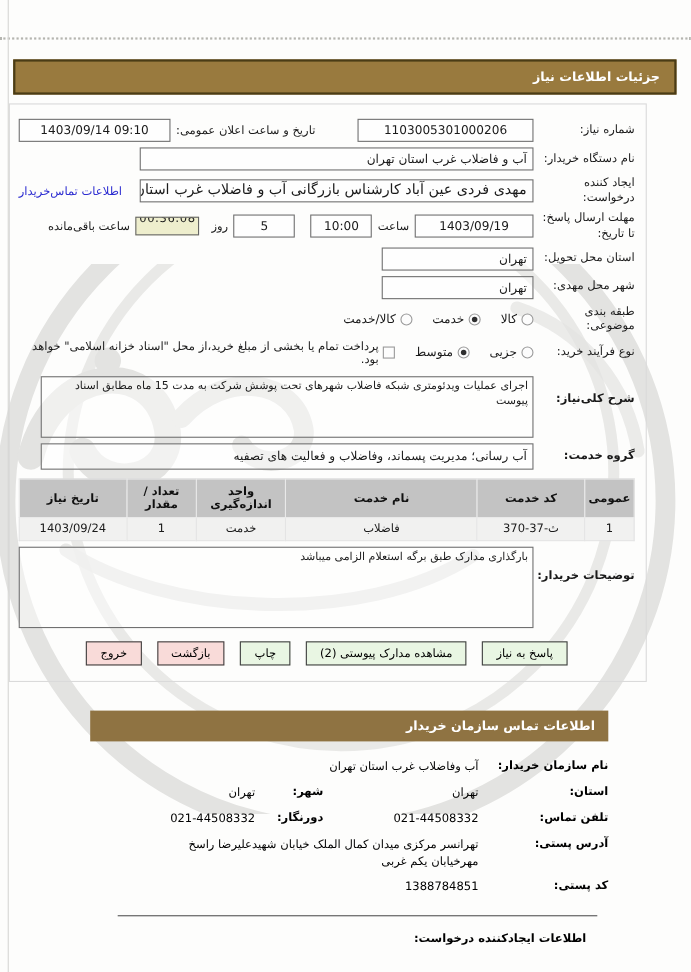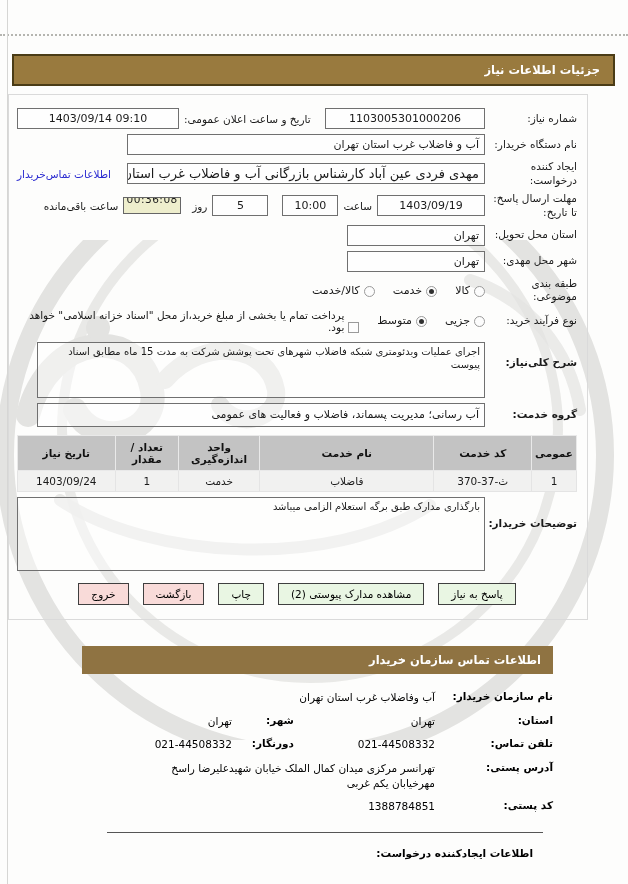--- a/index.html
+++ b/index.html
@@ -35,21 +35,21 @@
   .inline-lbl { margin: 0 5px; font-size: 10.5px; white-space: nowrap; }
   .link { color: #2b2bd0; font-size: 10.5px; cursor: pointer; white-space: nowrap; margin-right: 8px; }
   .timer {
     width: 58px; height: 17px; border: 1px solid #666; background: #eeeecd;
     overflow: hidden; text-align: center; margin-right: 6px;
   }
   .timer span { display: block; margin-top: -5px; font-size: 10.5px; letter-spacing: .5px; direction: ltr; }
   .radio { width: 11px; height: 11px; border: 1px solid #9a9a9a; border-radius: 50%; background: #fcfcfc; display: inline-block; position: relative; flex-shrink: 0; }
   .radio.on::after { content: ''; position: absolute; inset: 2px; background: #2f2f2f; border-radius: 50%; }
   .checkbox { width: 11px; height: 11px; border: 1px solid #9a9a9a; background: #fdfdfd; display: inline-block; flex-shrink: 0; }
-  .opt { display: flex; align-items: flex-end; gap: 4px; margin-left: 18px; }
+  .opt { display: flex; align-items: center; gap: 4px; margin-left: 18px; }
   .tarea { border: 1px solid #707070; background: rgba(255,255,255,.45); padding: 2px 4px; font-size: 10px; line-height: 1.35; overflow: hidden; }
 
   .section-label { font-weight: bold; font-size: 11px; margin: 10px 0 6px; }
 
   table.svc { border-collapse: collapse; width: 100%; margin: 8px 0 4px; border: 1px solid #b9b9b9; }
   table.svc th { background: #c3c3c3; color: #111; font-size: 10.5px; font-weight: bold; padding: 5px 3px; border: 1px solid #e9e9e9; text-align: center; }
   table.svc td { background: #f1f1f0; font-size: 10.5px; padding: 4px 18px; text-align: center; border: 1px solid #e4e4e4; }
 
   .btn-row { display: flex; justify-content: center; gap: 14px; margin: 12px 0 4px; }
   .btn { border: 1px solid #3f3f3f; font-size: 10.5px; padding: 4px 12px; cursor: pointer; white-space: nowrap; font-family: inherit; }
@@ -95,21 +95,21 @@
 
     <div class="main-header">جزئیات اطلاعات نیاز</div>
 
     <div class="panel">
 
       <div class="frow">
         <div class="flabel">شماره نیاز:</div>
         <div class="ibox center ltr" style="width:160px">1103005301000206</div>
         <div class="gap"></div>
         <div class="inline-lbl">تاریخ و ساعت اعلان عمومی:</div>
-        <div class="ibox center ltr" style="width:162px">1403/09/14 09:10</div>
+        <div class="ibox center ltr" style="width:138px">1403/09/14 09:10</div>
       </div>
 
       <div class="frow">
         <div class="flabel">نام دستگاه خریدار:</div>
         <div class="ibox" style="width:358px">آب و فاضلاب غرب استان تهران</div>
       </div>
 
       <div class="frow">
         <div class="flabel">ایجاد کننده درخواست:</div>
         <div class="ibox" style="width:358px;font-size:13px">مهدی فردی عین آباد کارشناس بازرگانی آب و فاضلاب غرب استان تهران</div>
@@ -173,21 +173,21 @@
       </div>
 
       <div class="frow top" style="margin-top:9px">
         <div class="flabel bold" style="padding-top:14px">شرح کلی‌نیاز:</div>
         <div class="tarea" style="width:448px;height:56px">اجرای عملیات ویدئومتری شبکه فاضلاب شهرهای تحت پوشش شرکت به مدت 15 ماه مطابق اسناد پیوست</div>
       </div>
 
 
       <div class="frow">
         <div class="flabel bold">گروه خدمت:</div>
-        <div class="ibox" style="width:448px;height:24px">آب رسانی؛ مدیریت پسماند، فاضلاب و فعالیت های  عمومی</div>
+        <div class="ibox" style="width:448px;height:24px">آب رسانی؛ مدیریت پسماند، وفاضلاب و فعالیت های  تصفیه</div>
       </div>
 
       <table class="svc">
         <thead>
           <tr>
             <th style="width:32px">عمومی</th>
             <th style="width:100px">کد خدمت</th>
             <th style="width:198px">نام خدمت</th>
             <th style="width:85px">واحد اندازه‌گیری</th>
             <th style="width:68px">تعداد / مقدار</th>

